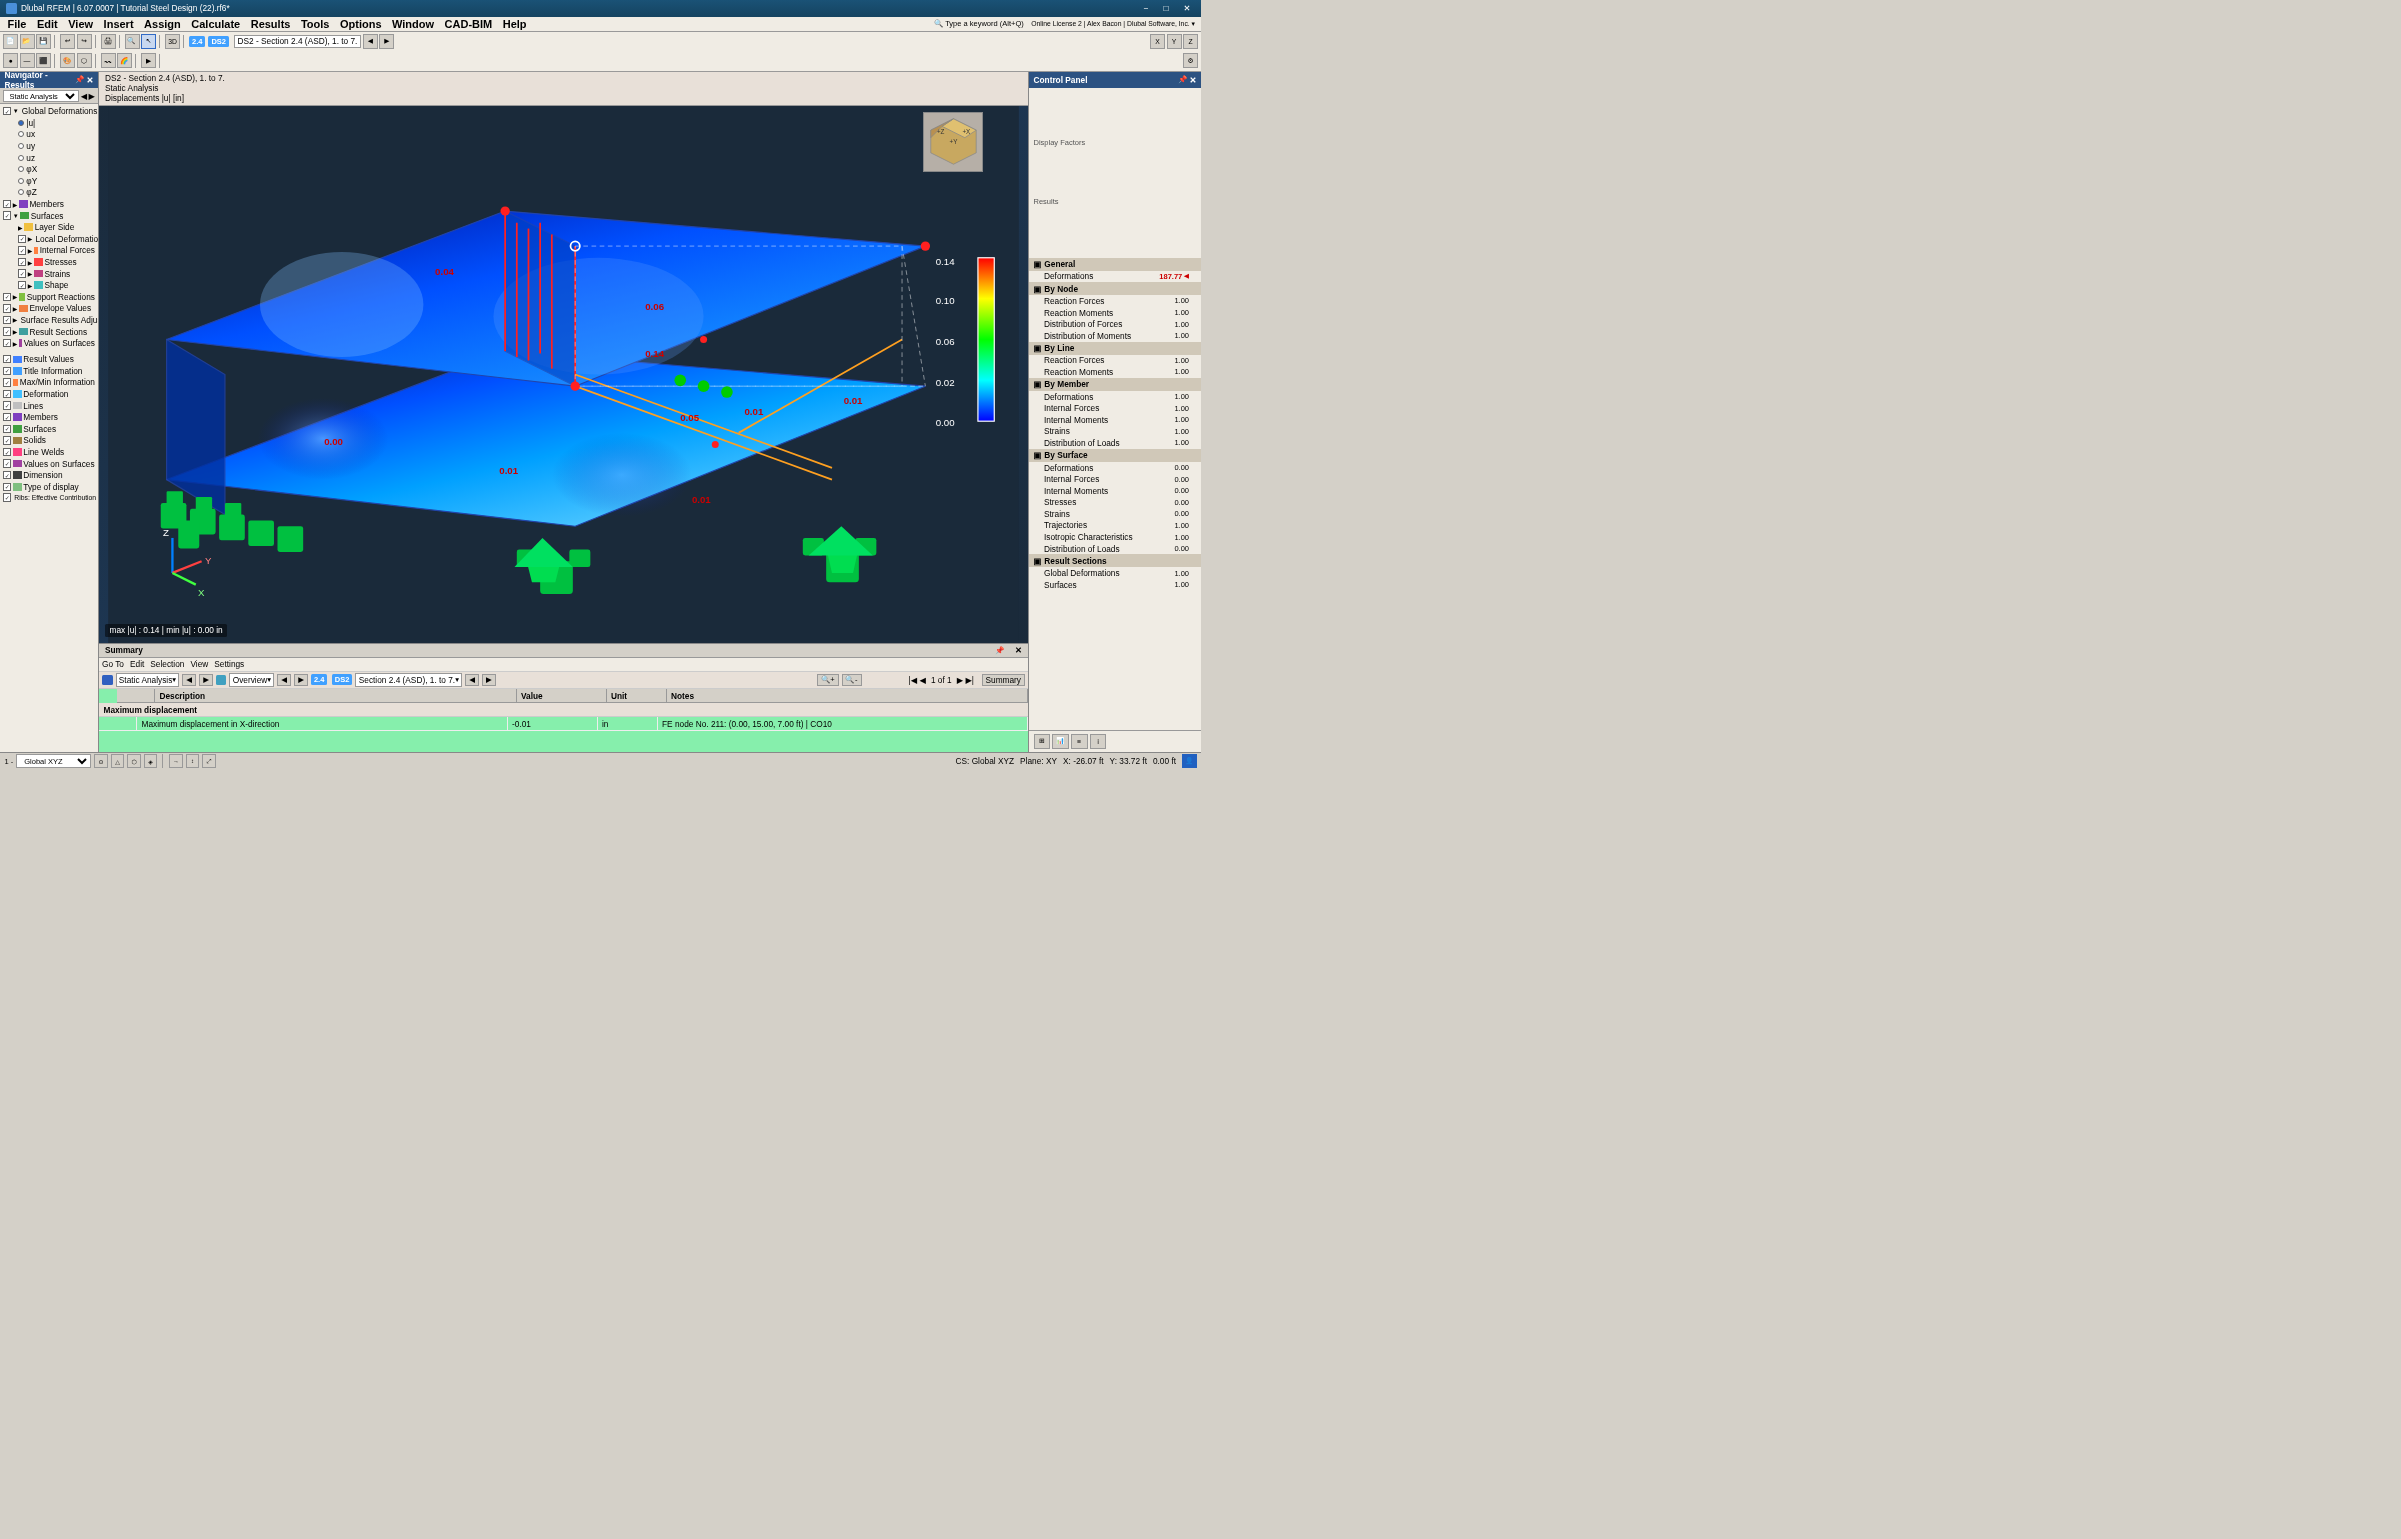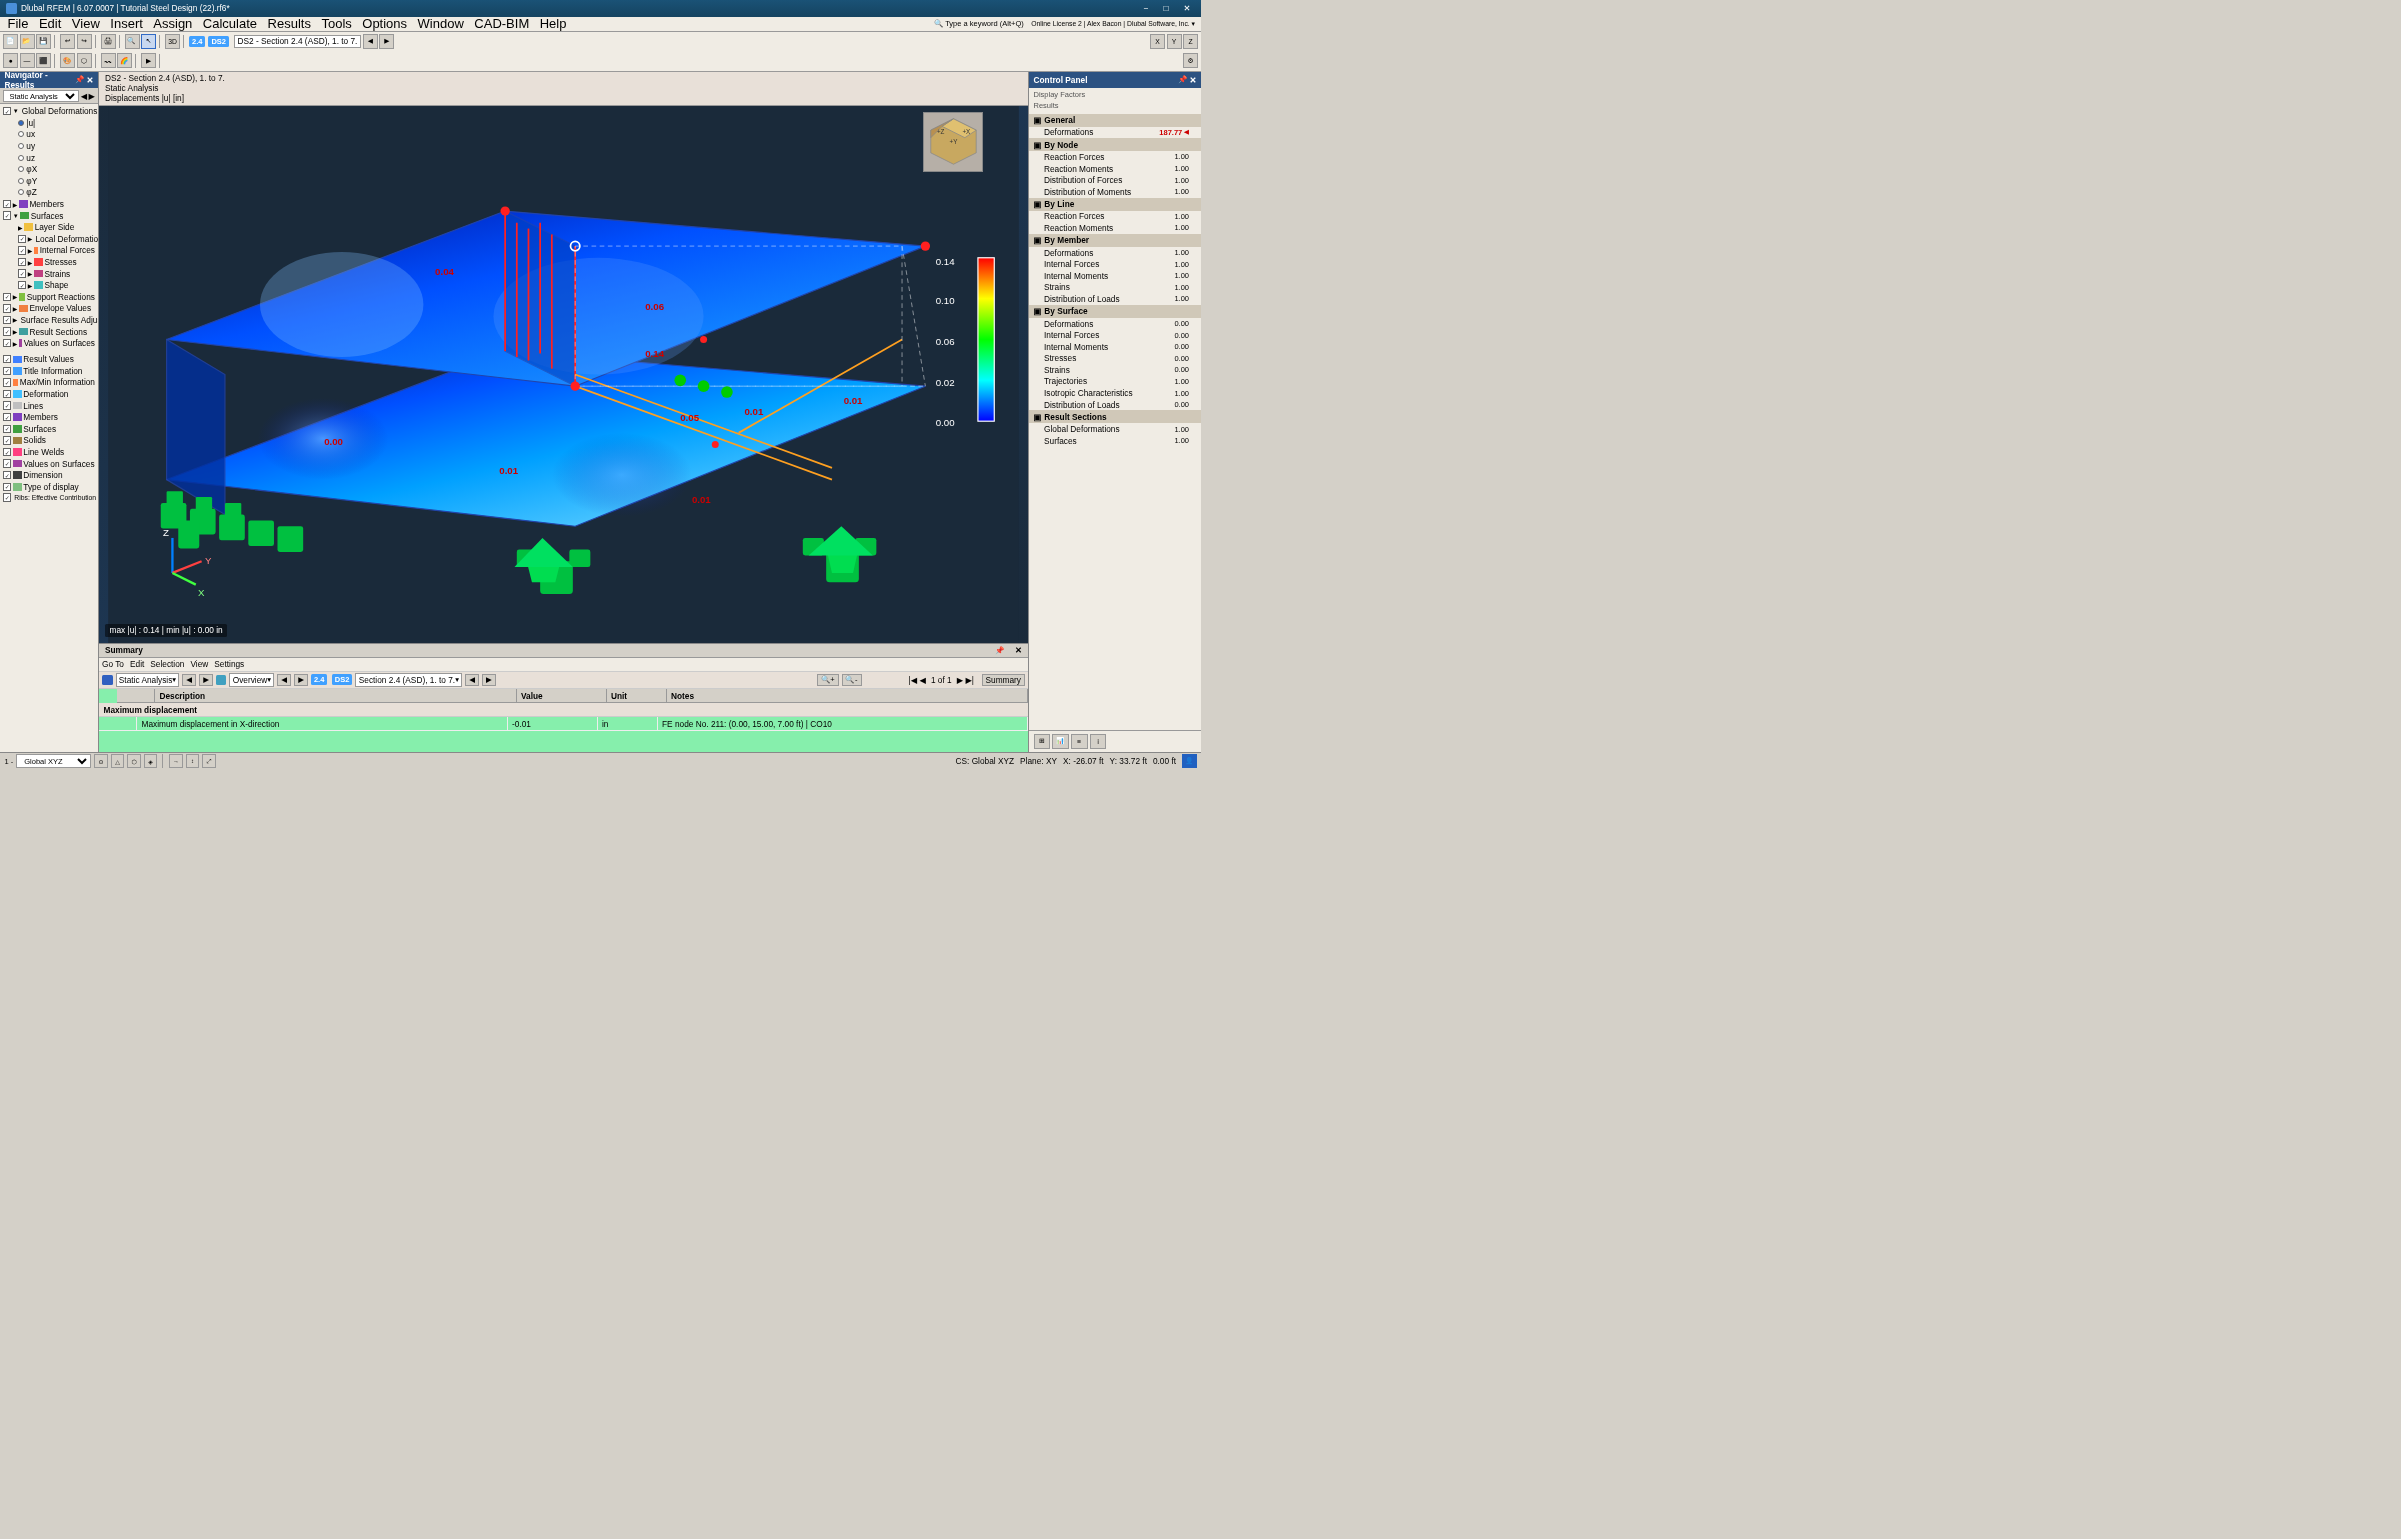--- a/index.html
+++ b/index.html
@@ -25,21 +25,22 @@
       height: 15px;
       display: flex;
       align-items: center;
       padding: 0 3px;
       gap: 1.5px;
       border-bottom: 0.8px solid #999;
     }
     .menu-item {
       padding: 0.8px 4.5px;
       cursor: pointer;
-      font-size: 13px;
+      font-size: 11px;
+      font-weight: bold;
     }
 
     
     .toolbar-area {
       background: #f0ece4;
       border-bottom: 0.8px solid #999;
     }
     .toolbar-row {
       display: flex;
       align-items: center;
@@ -144,20 +145,21 @@
     }
 
     
     .control-panel {
       width: 173px;
       background: #f0ece4;
       border-left: 1.5px solid #888;
       display: flex;
       flex-direction: column;
       overflow: hidden;
+      gap: 48px;
     }
     .cp-header {
       background: #2c5282;
       color: white;
       padding: 1.5px 4.5px;
       font-size: 8.3px;
       font-weight: bold;
       display: flex;
       align-items: center;
       justify-content: space-between;

